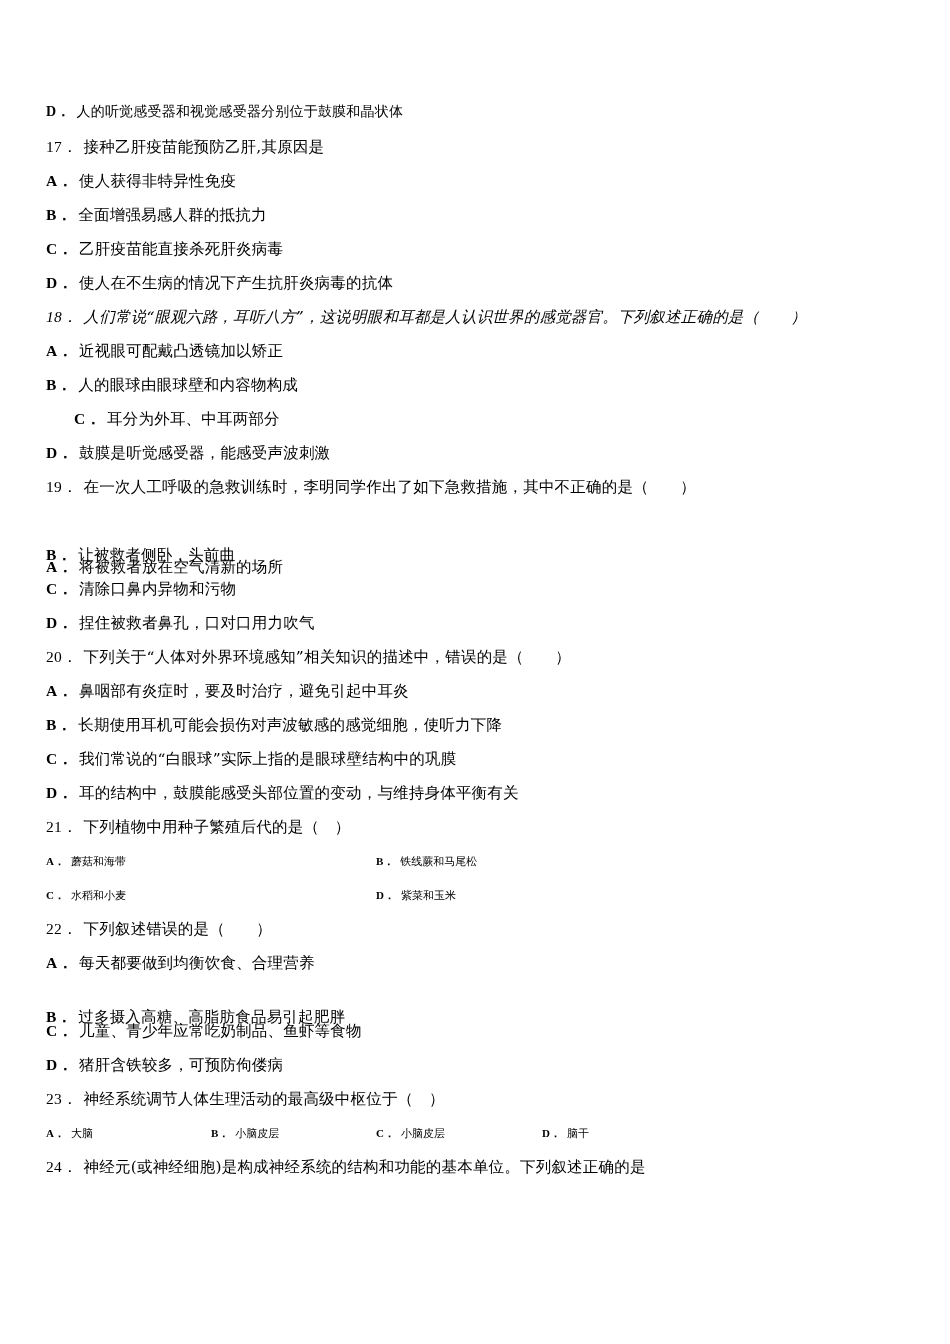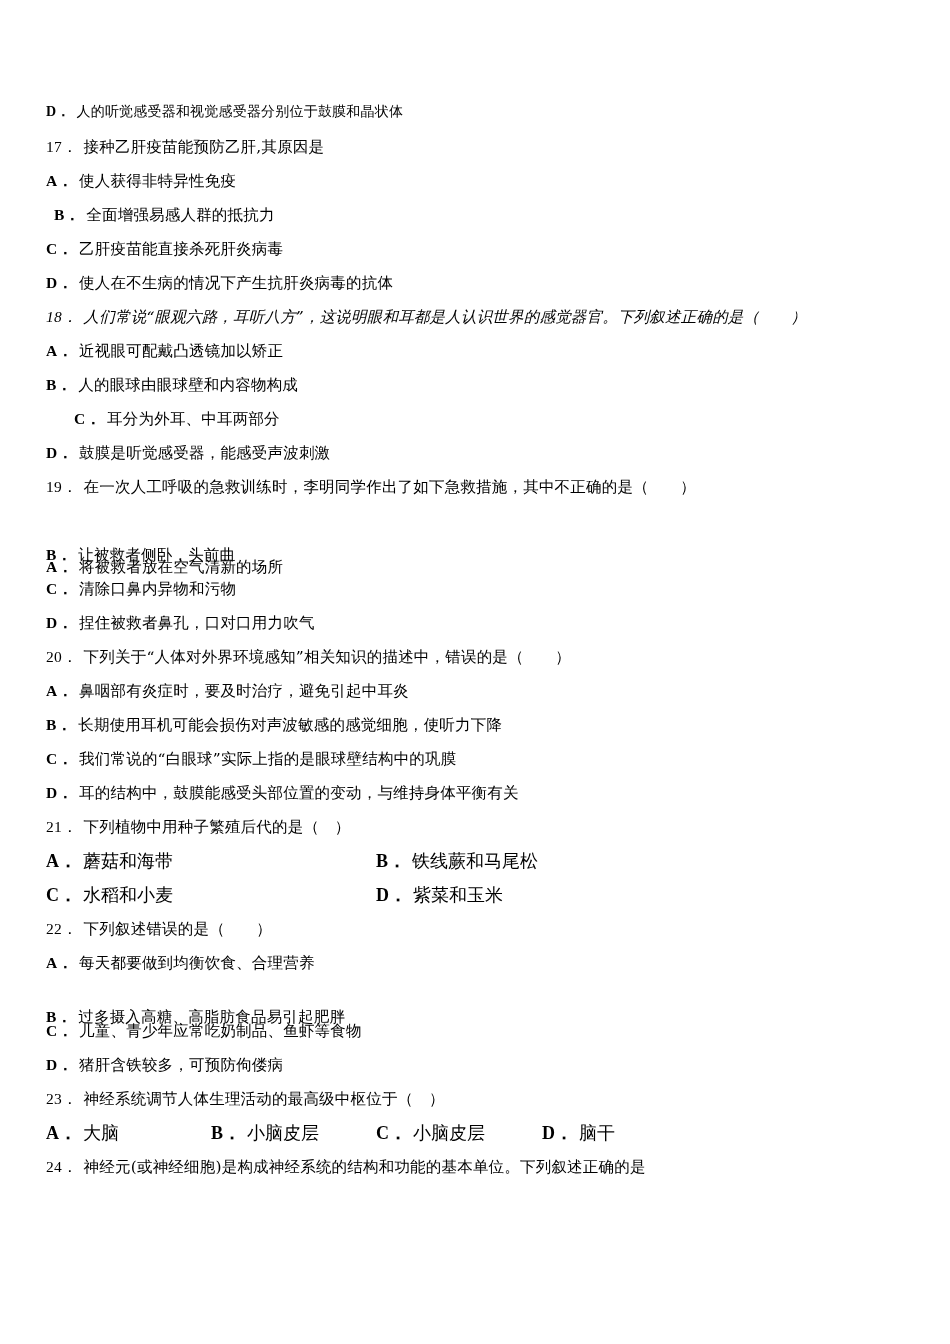--- a/index.html
+++ b/index.html
@@ -8,35 +8,35 @@
     font-family: "DejaVu Serif", "Liberation Serif", serif;
     color: #000;
   }
   .line {
     position: absolute; left: 46px;
     font-size: 15.5px; line-height: 20px; white-space: nowrap;
     letter-spacing: 0.2px;
   }
   .lbl { font-weight: bold; font-family: "Liberation Serif", serif; margin-right: 6px; }
   .num { font-family: "Liberation Serif", serif; margin-right: 6px; }
-  .opt-inline { position: absolute; white-space: nowrap; font-size: 18px; line-height: 20px; }
+  .opt-inline { position: absolute; white-space: nowrap; font-size: 11px; line-height: 20px; }
   .first { font-size: 14px; }
 </style>
 </head>
 <body>
 
 <div class="line first" style="top:101px;">
   <span class="lbl">D．</span><span>人的听觉感受器和视觉感受器分别位于鼓膜和晶状体</span>
 </div>
 
 <div class="line" style="top:137px;">
   <span class="num">17．</span><span>接种乙肝疫苗能预防乙肝,其原因是</span>
 </div>
 <div class="line" style="top:171px;"><span class="lbl">A．</span><span>使人获得非特异性免疫</span></div>
-<div class="line" style="top:205px;margin-left:8px;"><span class="lbl">B．</span><span>全面增强易感人群的抵抗力</span></div>
+<div class="line" style="top:205px;"><span class="lbl">B．</span><span>全面增强易感人群的抵抗力</span></div>
 <div class="line" style="top:239px;"><span class="lbl">C．</span><span>乙肝疫苗能直接杀死肝炎病毒</span></div>
 <div class="line" style="top:273px;"><span class="lbl">D．</span><span>使人在不生病的情况下产生抗肝炎病毒的抗体</span></div>
 
 <div class="line" style="top:307px;font-style:italic;">
   <span class="num">18．</span><span>人们常说“眼观六路，耳听八方”，这说明眼和耳都是人认识世界的感觉器官。下列叙述正确的是（　　）</span>
 </div>
 <div class="line" style="top:341px;"><span class="lbl">A．</span><span>近视眼可配戴凸透镜加以矫正</span></div>
 <div class="line" style="top:375px;"><span class="lbl">B．</span><span>人的眼球由眼球壁和内容物构成</span></div>
 <div class="line" style="top:409px;margin-left:28px;"><span class="lbl">C．</span><span>耳分为外耳、中耳两部分</span></div>
 <div class="line" style="top:443px;"><span class="lbl">D．</span><span>鼓膜是听觉感受器，能感受声波刺激</span></div>

